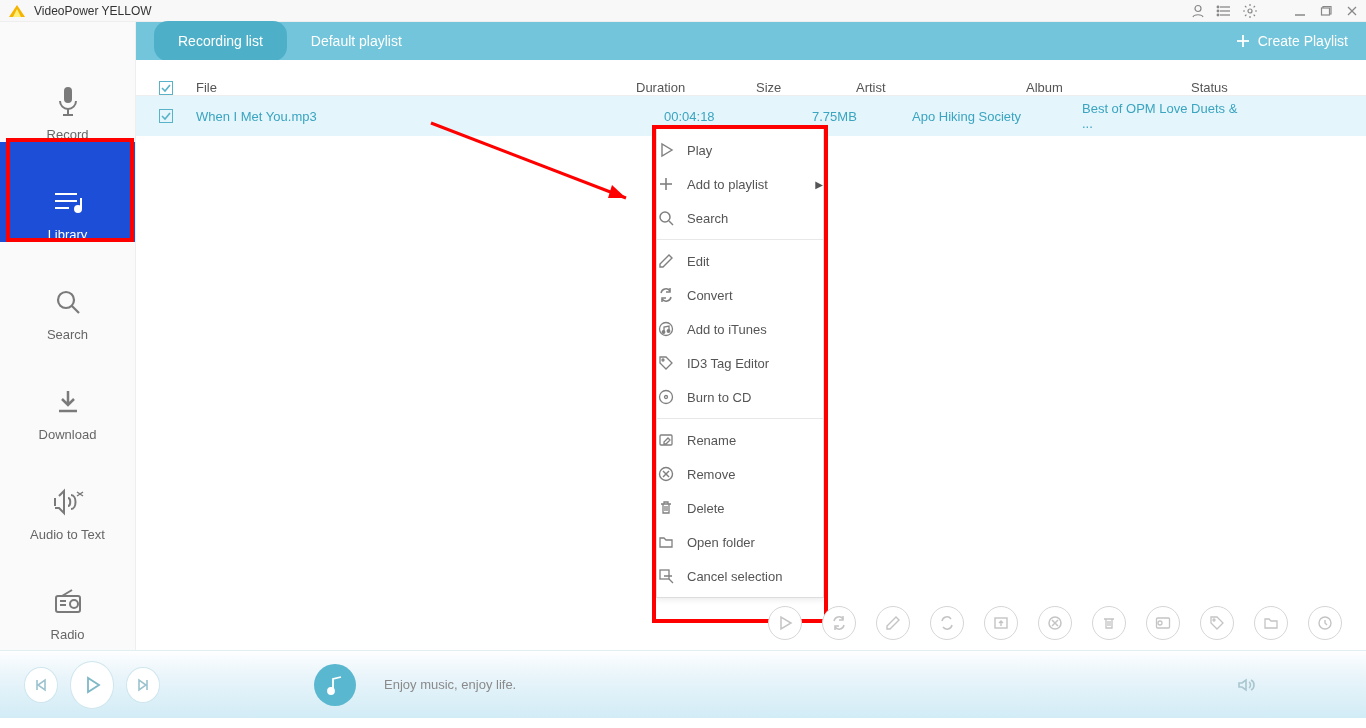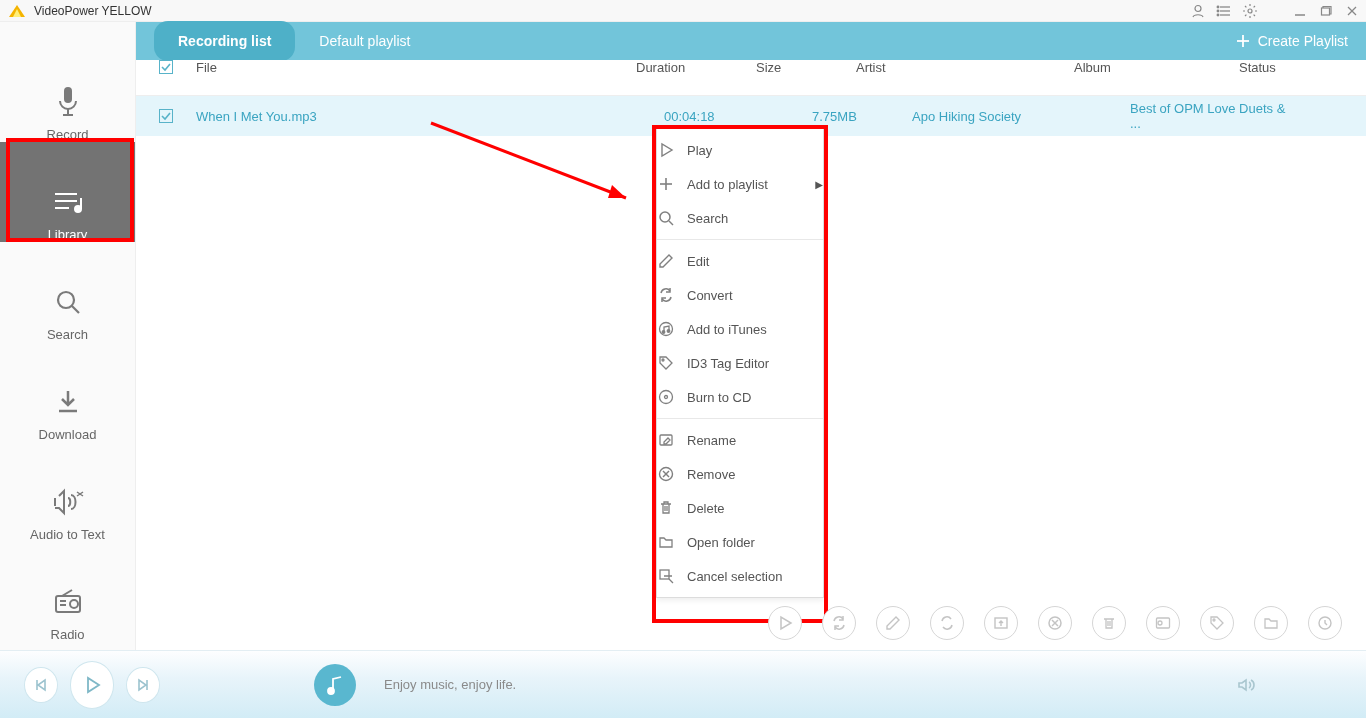--- a/index.html
+++ b/index.html
@@ -48,21 +48,21 @@
     align-items: center;
     justify-content: flex-end;
     height: 100px;
     color: #666;
     font-size: 13px;
     cursor: pointer;
     gap: 8px;
   }
   .side-item .icn { width: 34px; height: 34px; display:flex; align-items:center; justify-content:center; }
   .side-item.active {
-    background: #737373;
+    background: #1d4ed8;
     color: #fff;
   }
   .highlight-box {
     position: absolute;
     border: 4px solid #ff0000;
     pointer-events: none;
   }
 
   
   .content {
@@ -80,42 +80,41 @@
     padding: 0 18px;
     gap: 24px;
     color: #fff;
     font-size: 14px;
   }
   .tab-pill {
     background: #4eb0c8;
     padding: 12px 24px;
     border-radius: 14px;
     cursor: pointer;
-    font-weight: bold;
   }
   .tab-plain { cursor: pointer; }
   .tabs-spacer { flex: 1; }
   .create-pl { display: flex; align-items:center; gap:8px; cursor:pointer; font-size:14px;}
 
   
   .table-header {
     height: 36px;
     background: #ffffff;
     border-bottom: 1px solid #eee;
     display: flex;
-    align-items: flex-start;
+    align-items: flex-end;
     font-size: 13px;
     color: #555;
   }
   .col-check { width: 60px; display:flex; align-items:center; justify-content:center; }
   .col-file { flex: 0 0 440px; padding-left: 0; }
   .col-duration { flex: 0 0 120px; }
   .col-size { flex: 0 0 100px; }
   .col-artist { flex: 0 0 170px; }
-  .col-album { flex: 0 0 165px; margin-left: 48px; }
+  .col-album { flex: 0 0 165px; }
   .col-status { flex: 1; }
 
   .check-ind {
     width: 14px; height: 14px;
     border: 1px solid #58b3c9;
     display:flex; align-items:center; justify-content:center;
     color: #58b3c9;
   }
 
   

